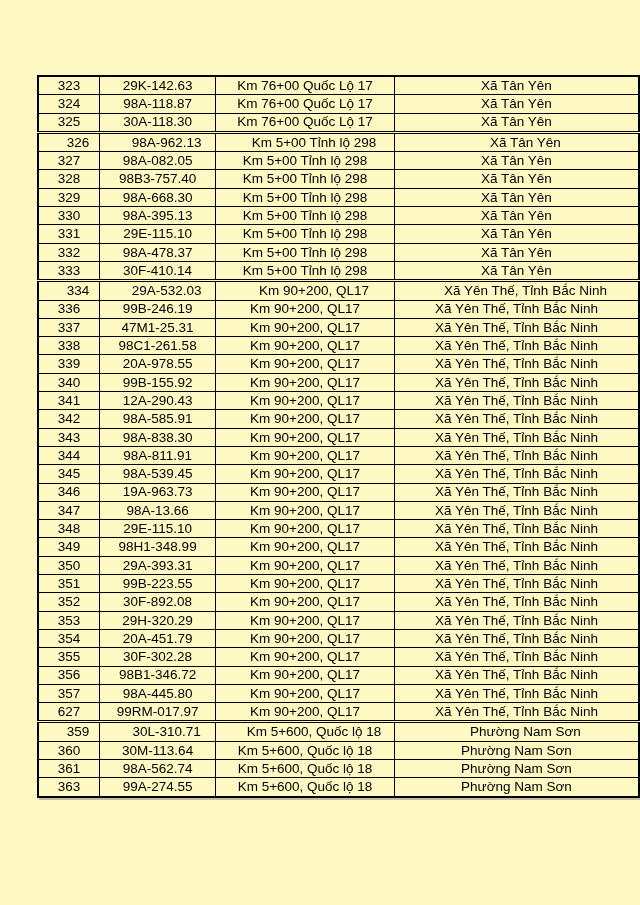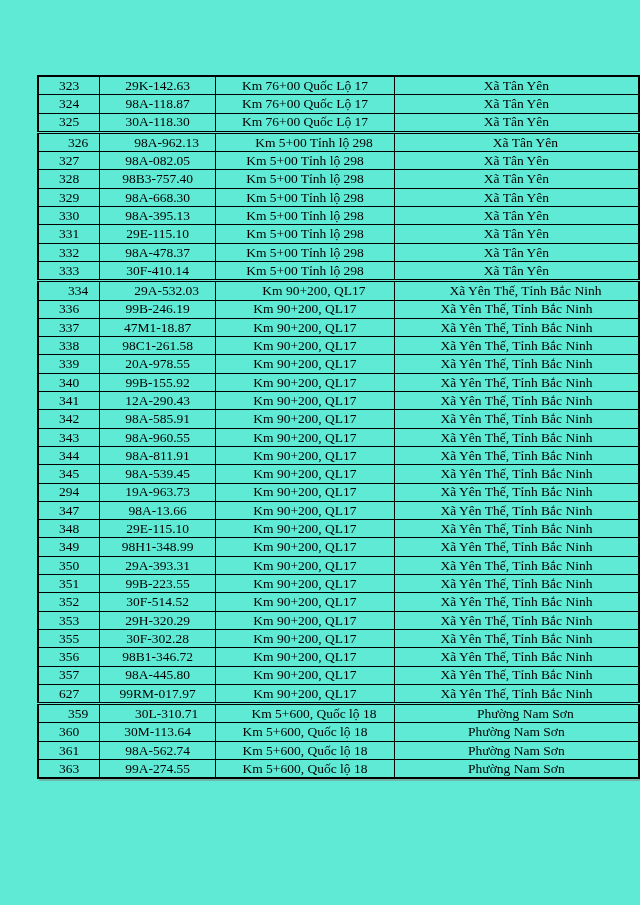--- a/index.html
+++ b/index.html
@@ -4,22 +4,22 @@
 <style>
   html, body {
     margin: 0;
     padding: 0;
     background: #ffffff;
   }
   .page {
     position: relative;
     width: 640px;
     height: 905px;
-    background: #5eead4;
-    font-family: Liberation Serif, serif;
+    background: #fef9c3;
+    font-family: Liberation Sans, sans-serif;
     overflow: hidden;
   }
   table.tbl {
     position: absolute;
     left: 37px;
     top: 75px;
     border-collapse: collapse;
     border: 2px solid #000;
     box-shadow: 2px 2px 0 rgba(130,130,130,0.5);
     table-layout: fixed;
@@ -130,21 +130,21 @@
     <td class="c-ward">Xã Yên Thế, Tỉnh Bắc Ninh</td>
   </tr>
         <tr>
     <td class="c-idx">336</td>
     <td class="c-plate">99B-246.19</td>
     <td class="c-loc">Km 90+200, QL17</td>
     <td class="c-ward">Xã Yên Thế, Tỉnh Bắc Ninh</td>
   </tr>
         <tr>
     <td class="c-idx">337</td>
-    <td class="c-plate">47M1-18.87</td>
+    <td class="c-plate">47M1-25.31</td>
     <td class="c-loc">Km 90+200, QL17</td>
     <td class="c-ward">Xã Yên Thế, Tỉnh Bắc Ninh</td>
   </tr>
         <tr>
     <td class="c-idx">338</td>
     <td class="c-plate">98C1-261.58</td>
     <td class="c-loc">Km 90+200, QL17</td>
     <td class="c-ward">Xã Yên Thế, Tỉnh Bắc Ninh</td>
   </tr>
         <tr>
@@ -166,38 +166,38 @@
     <td class="c-ward">Xã Yên Thế, Tỉnh Bắc Ninh</td>
   </tr>
         <tr>
     <td class="c-idx">342</td>
     <td class="c-plate">98A-585.91</td>
     <td class="c-loc">Km 90+200, QL17</td>
     <td class="c-ward">Xã Yên Thế, Tỉnh Bắc Ninh</td>
   </tr>
         <tr>
     <td class="c-idx">343</td>
-    <td class="c-plate">98A-960.55</td>
+    <td class="c-plate">98A-838.30</td>
     <td class="c-loc">Km 90+200, QL17</td>
     <td class="c-ward">Xã Yên Thế, Tỉnh Bắc Ninh</td>
   </tr>
         <tr>
     <td class="c-idx">344</td>
     <td class="c-plate">98A-811.91</td>
     <td class="c-loc">Km 90+200, QL17</td>
     <td class="c-ward">Xã Yên Thế, Tỉnh Bắc Ninh</td>
   </tr>
         <tr>
     <td class="c-idx">345</td>
     <td class="c-plate">98A-539.45</td>
     <td class="c-loc">Km 90+200, QL17</td>
     <td class="c-ward">Xã Yên Thế, Tỉnh Bắc Ninh</td>
   </tr>
         <tr>
-    <td class="c-idx">294</td>
+    <td class="c-idx">346</td>
     <td class="c-plate">19A-963.73</td>
     <td class="c-loc">Km 90+200, QL17</td>
     <td class="c-ward">Xã Yên Thế, Tỉnh Bắc Ninh</td>
   </tr>
         <tr>
     <td class="c-idx">347</td>
     <td class="c-plate">98A-13.66</td>
     <td class="c-loc">Km 90+200, QL17</td>
     <td class="c-ward">Xã Yên Thế, Tỉnh Bắc Ninh</td>
   </tr>
@@ -220,27 +220,33 @@
     <td class="c-ward">Xã Yên Thế, Tỉnh Bắc Ninh</td>
   </tr>
         <tr>
     <td class="c-idx">351</td>
     <td class="c-plate">99B-223.55</td>
     <td class="c-loc">Km 90+200, QL17</td>
     <td class="c-ward">Xã Yên Thế, Tỉnh Bắc Ninh</td>
   </tr>
         <tr>
     <td class="c-idx">352</td>
-    <td class="c-plate">30F-514.52</td>
+    <td class="c-plate">30F-892.08</td>
     <td class="c-loc">Km 90+200, QL17</td>
     <td class="c-ward">Xã Yên Thế, Tỉnh Bắc Ninh</td>
   </tr>
         <tr>
     <td class="c-idx">353</td>
     <td class="c-plate">29H-320.29</td>
+    <td class="c-loc">Km 90+200, QL17</td>
+    <td class="c-ward">Xã Yên Thế, Tỉnh Bắc Ninh</td>
+  </tr>
+        <tr>
+    <td class="c-idx">354</td>
+    <td class="c-plate">20A-451.79</td>
     <td class="c-loc">Km 90+200, QL17</td>
     <td class="c-ward">Xã Yên Thế, Tỉnh Bắc Ninh</td>
   </tr>
         <tr>
     <td class="c-idx">355</td>
     <td class="c-plate">30F-302.28</td>
     <td class="c-loc">Km 90+200, QL17</td>
     <td class="c-ward">Xã Yên Thế, Tỉnh Bắc Ninh</td>
   </tr>
         <tr>

